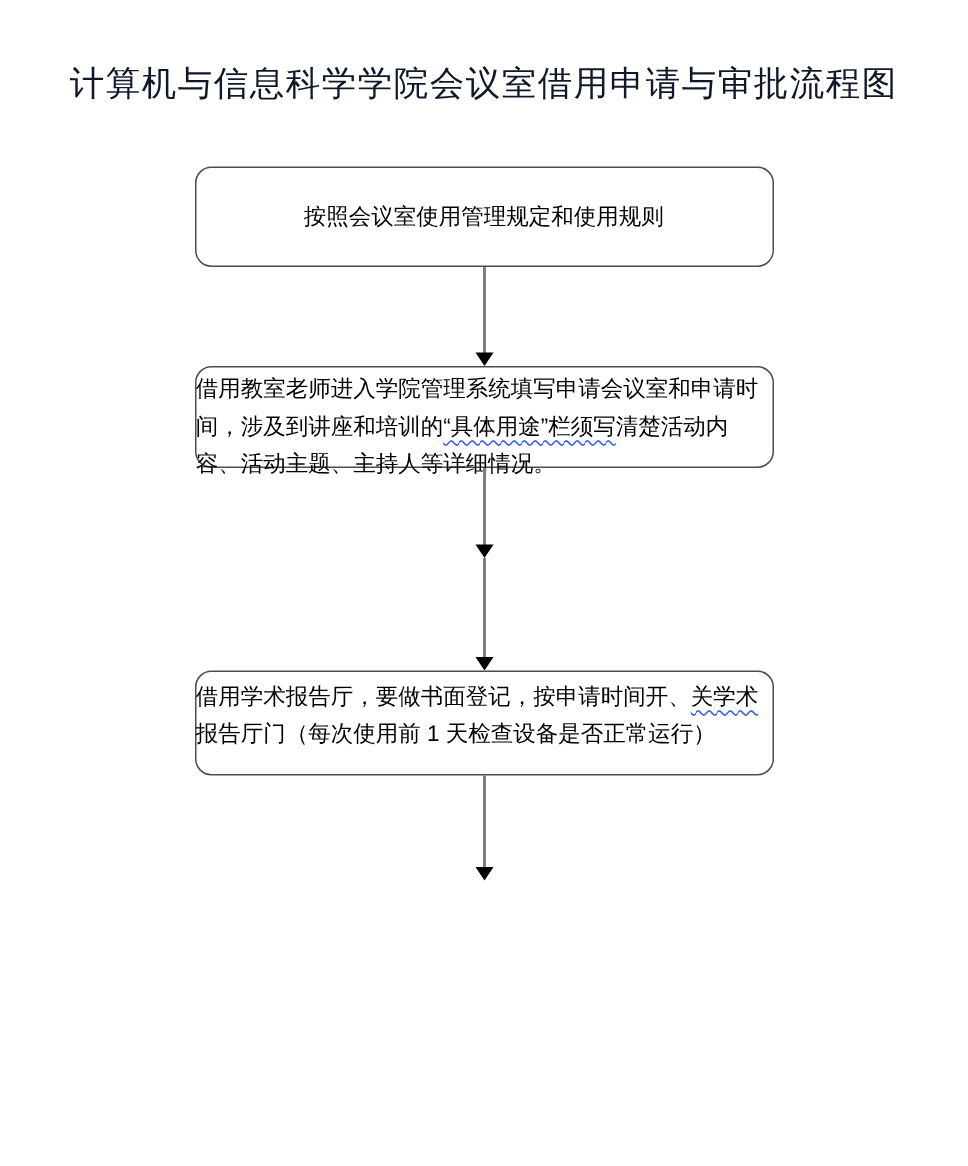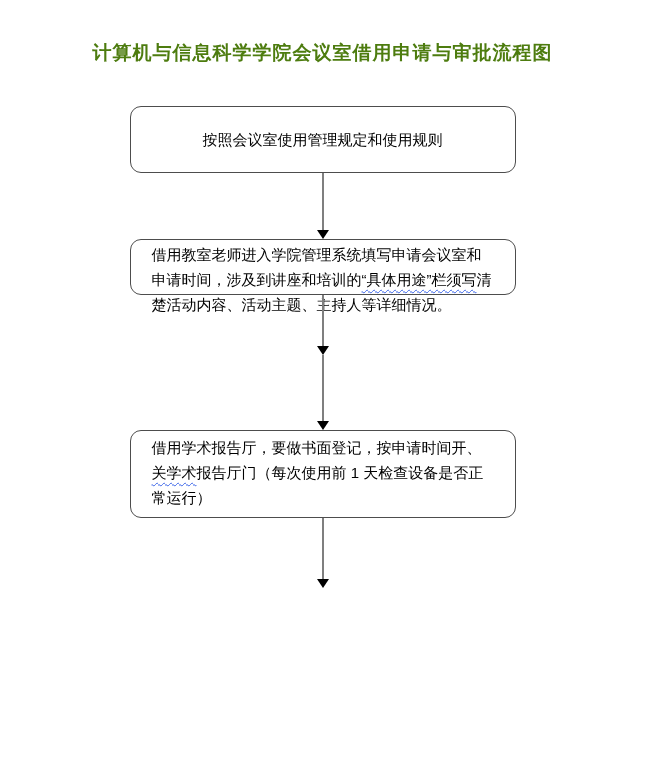--- a/index.html
+++ b/index.html
@@ -9,45 +9,45 @@
     height: 777px;
     background: #ffffff;
     font-family: "Liberation Sans", "DejaVu Sans", sans-serif;
     color: #000000;
     overflow: hidden;
   }
   .title {
     margin: 40px 0 0 0;
     text-align: center;
     font-family: "Liberation Serif", "DejaVu Serif", serif;
-    font-weight: bold;
-    font-size: 19px;
+    font-weight: normal;
+    font-size: 23px;
     letter-spacing: 1px;
-    color: #4d7c0f;
+    color: #0f172a;
   }
   .flow {
     width: 386px;
     margin: 40px auto 0 auto;
   }
   .box {
     box-sizing: border-box;
     width: 386px;
     border: 1px solid #4d4d4d;
     border-radius: 11px;
     font-size: 15px;
     line-height: 25px;
-    padding: 0 21px;
+    padding: 0 0;
     display: flex;
     background: #ffffff;
   }
   .box p { margin: 0; }
   .box1 { height: 67px; align-items: center; justify-content: center; text-align: center; }
-  .box2 { height: 56px; align-items: flex-start; padding-top: 2px; text-align: left; }
+  .box2 { height: 68px; align-items: flex-start; padding-top: 2px; text-align: left; }
   .box3 { height: 73px; align-items: center; text-align: left; }
-  .box4 { height: 88px; align-items: flex-start; padding-top: 4px; text-align: left; }
+  .box4 { height: 70px; align-items: flex-start; padding-top: 4px; text-align: left; }
   .box5 { height: 73px; align-items: flex-start; justify-content: center; text-align: center; padding-top: 4px; }
   .squiggle {
     text-decoration: underline;
     text-decoration-style: wavy;
     text-decoration-color: #3a64e8;
     text-decoration-thickness: 1px;
     text-underline-offset: 4px;
     text-decoration-skip-ink: none;
   }
   .connector {

